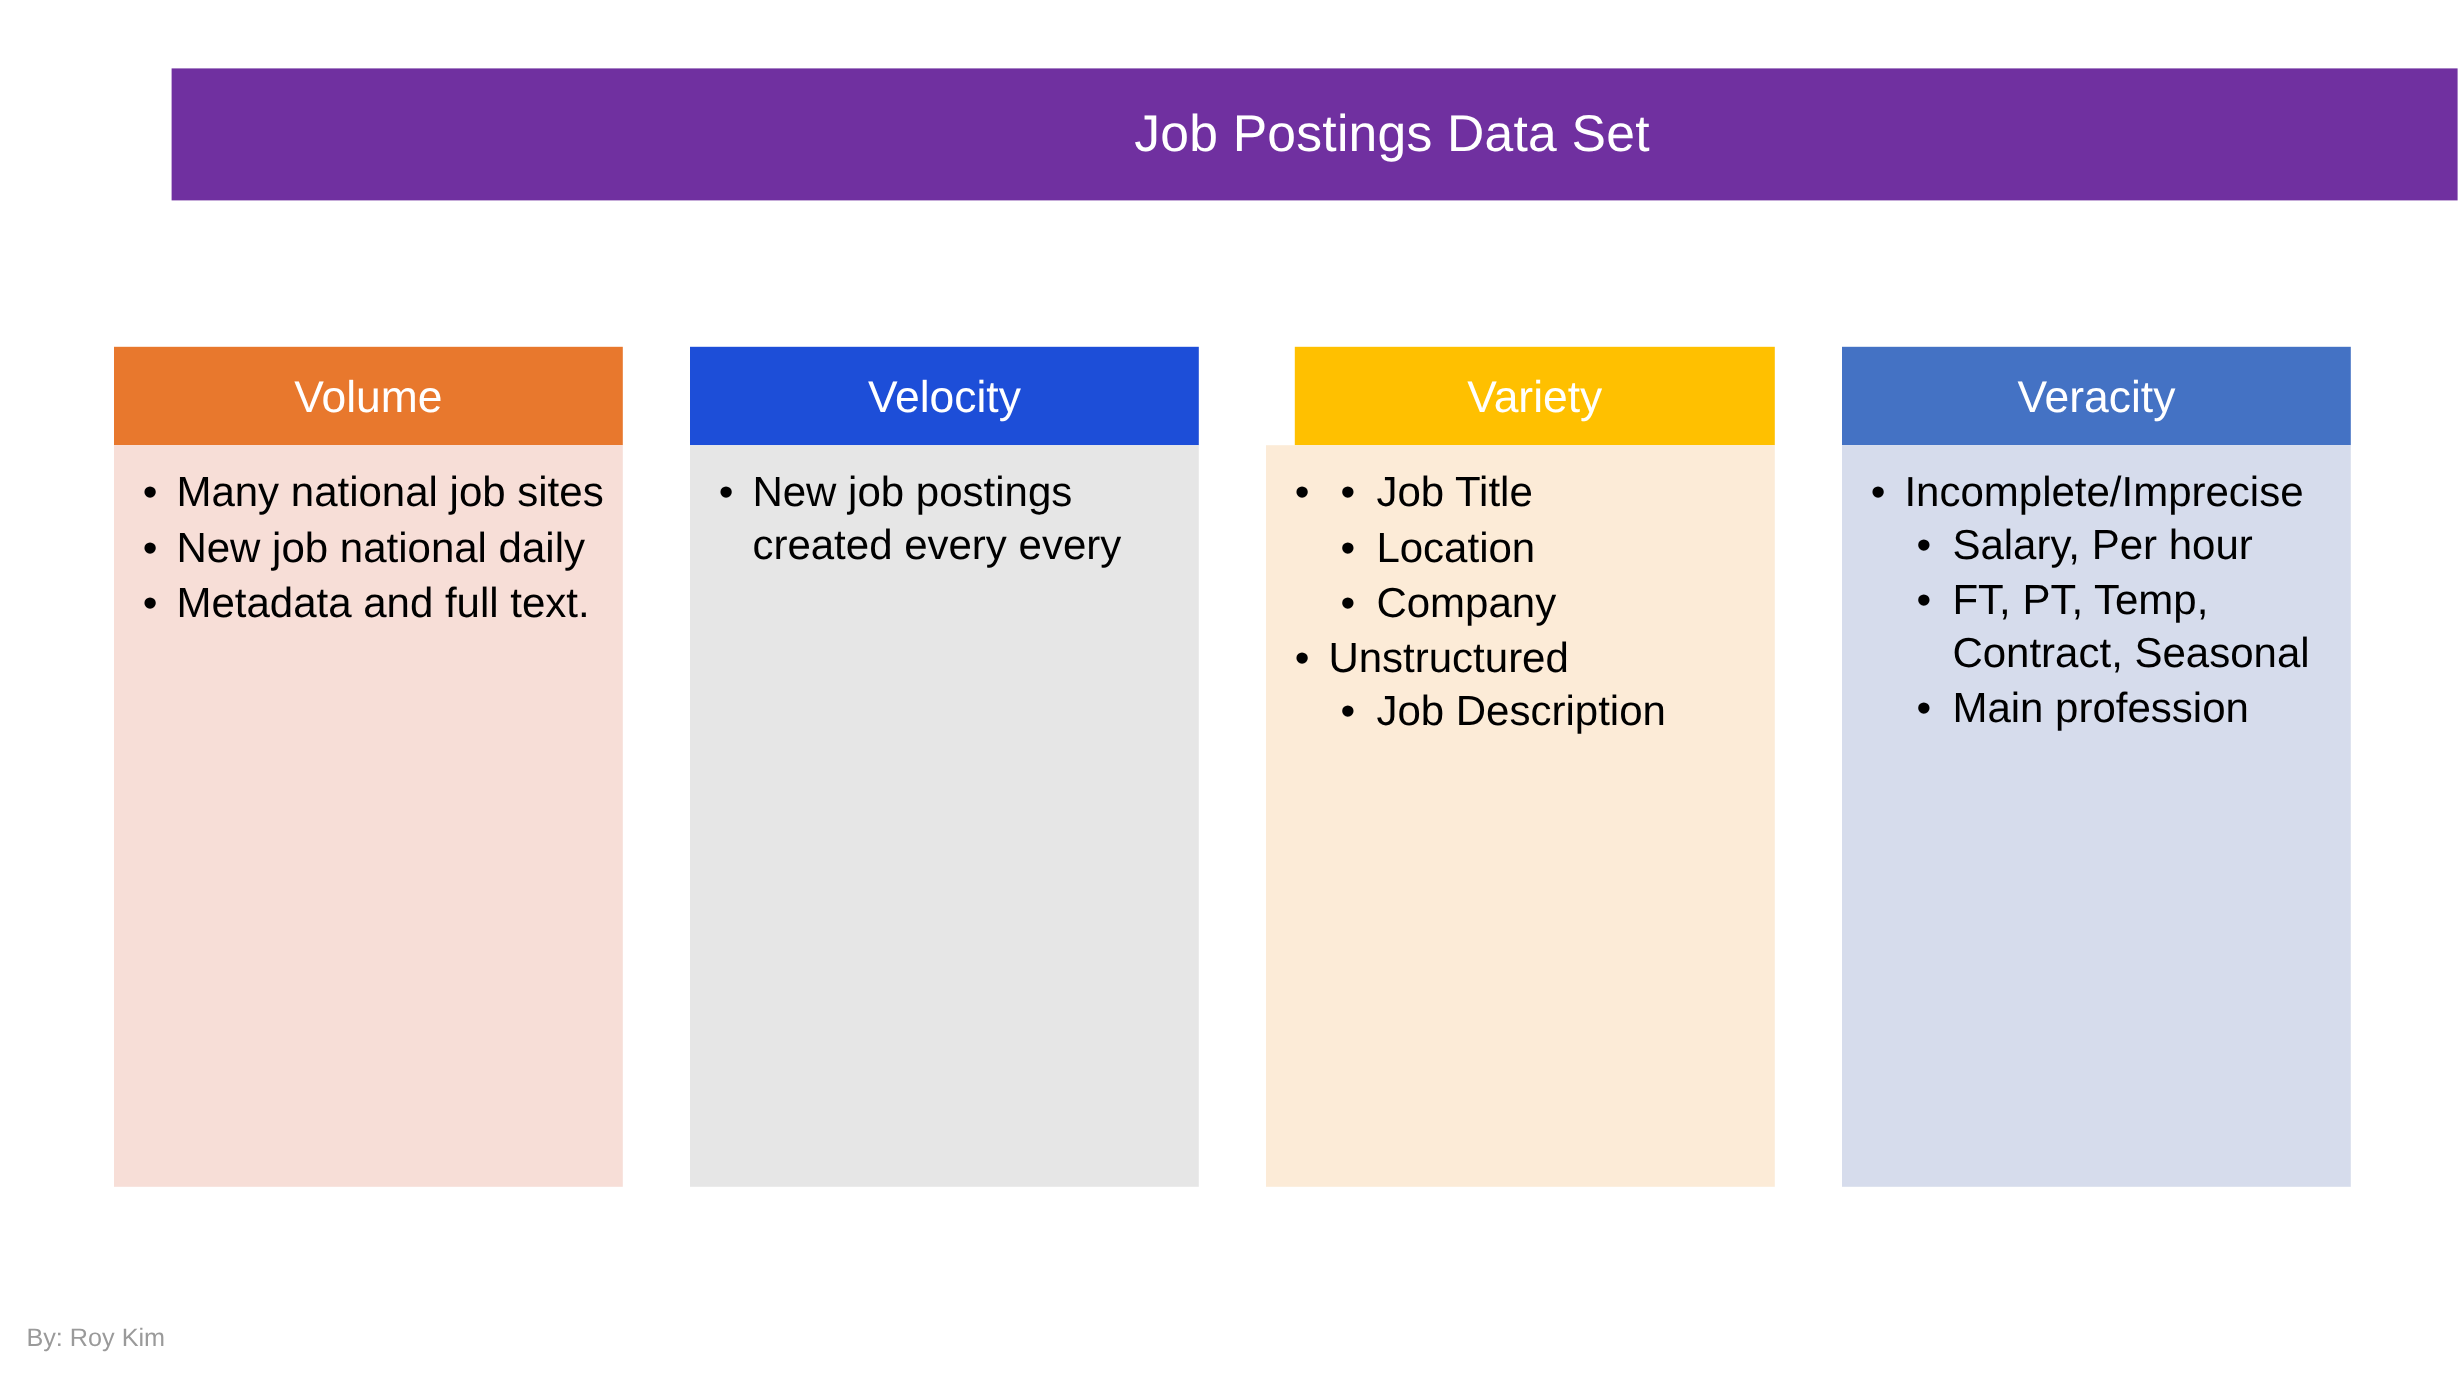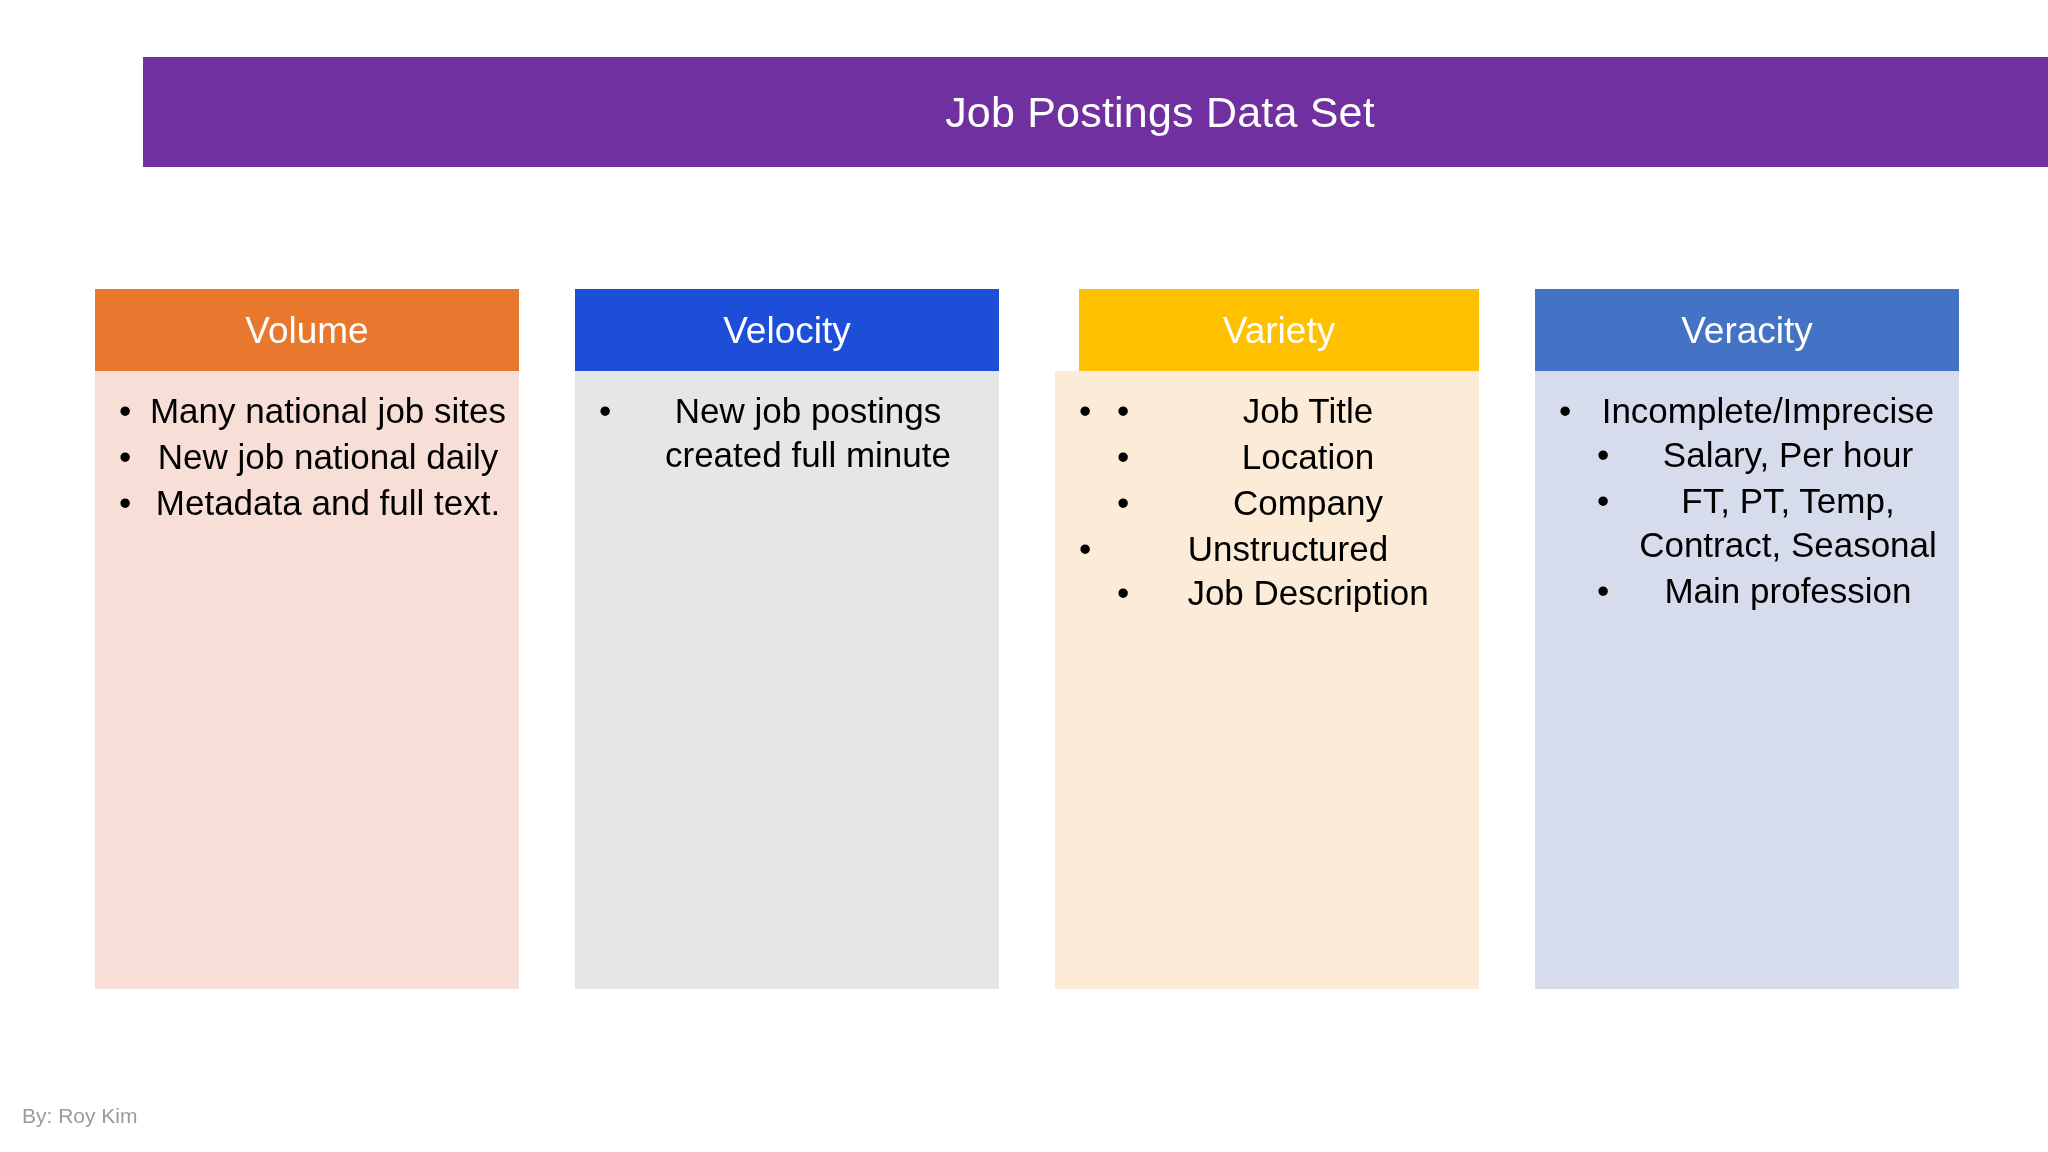--- a/index.html
+++ b/index.html
@@ -44,21 +44,20 @@
     width: 1866px;
     height: 700px;
     display: flex;
     gap: 0;
   }
   .column {
     width: 424px;
     margin-right: 56px;
     display: flex;
     flex-direction: column;
-    text-align: center;
   }
   .column:last-child { margin-right: 0; }
 
   .col-header {
     height: 82px;
     display: flex;
     align-items: center;
     justify-content: center;
     color: #ffffff;
     font-size: 37px;
@@ -154,21 +153,21 @@
       </div>
     </div>
     <div class="column">
       <div class="col-header" style="background: #1d4ed8;">
         <span>Velocity</span>
       </div>
       <div class="col-body" style="background: rgb(230, 230, 230);">
         <ul class="lvl1">
           <li>
             <span class="bullet">•</span>
-            <span class="txt">New job postings created full minute</span>
+            <span class="txt">New job postings created every every</span>
           </li>
         </ul>
       </div>
     </div>
     <div class="column">
       <div class="col-header" style="background: rgb(255, 192, 0); margin-left: 24px;">
         <span>Variety</span>
       </div>
       <div class="col-body" style="background: rgb(252, 235, 215);">
         <ul class="lvl1">

